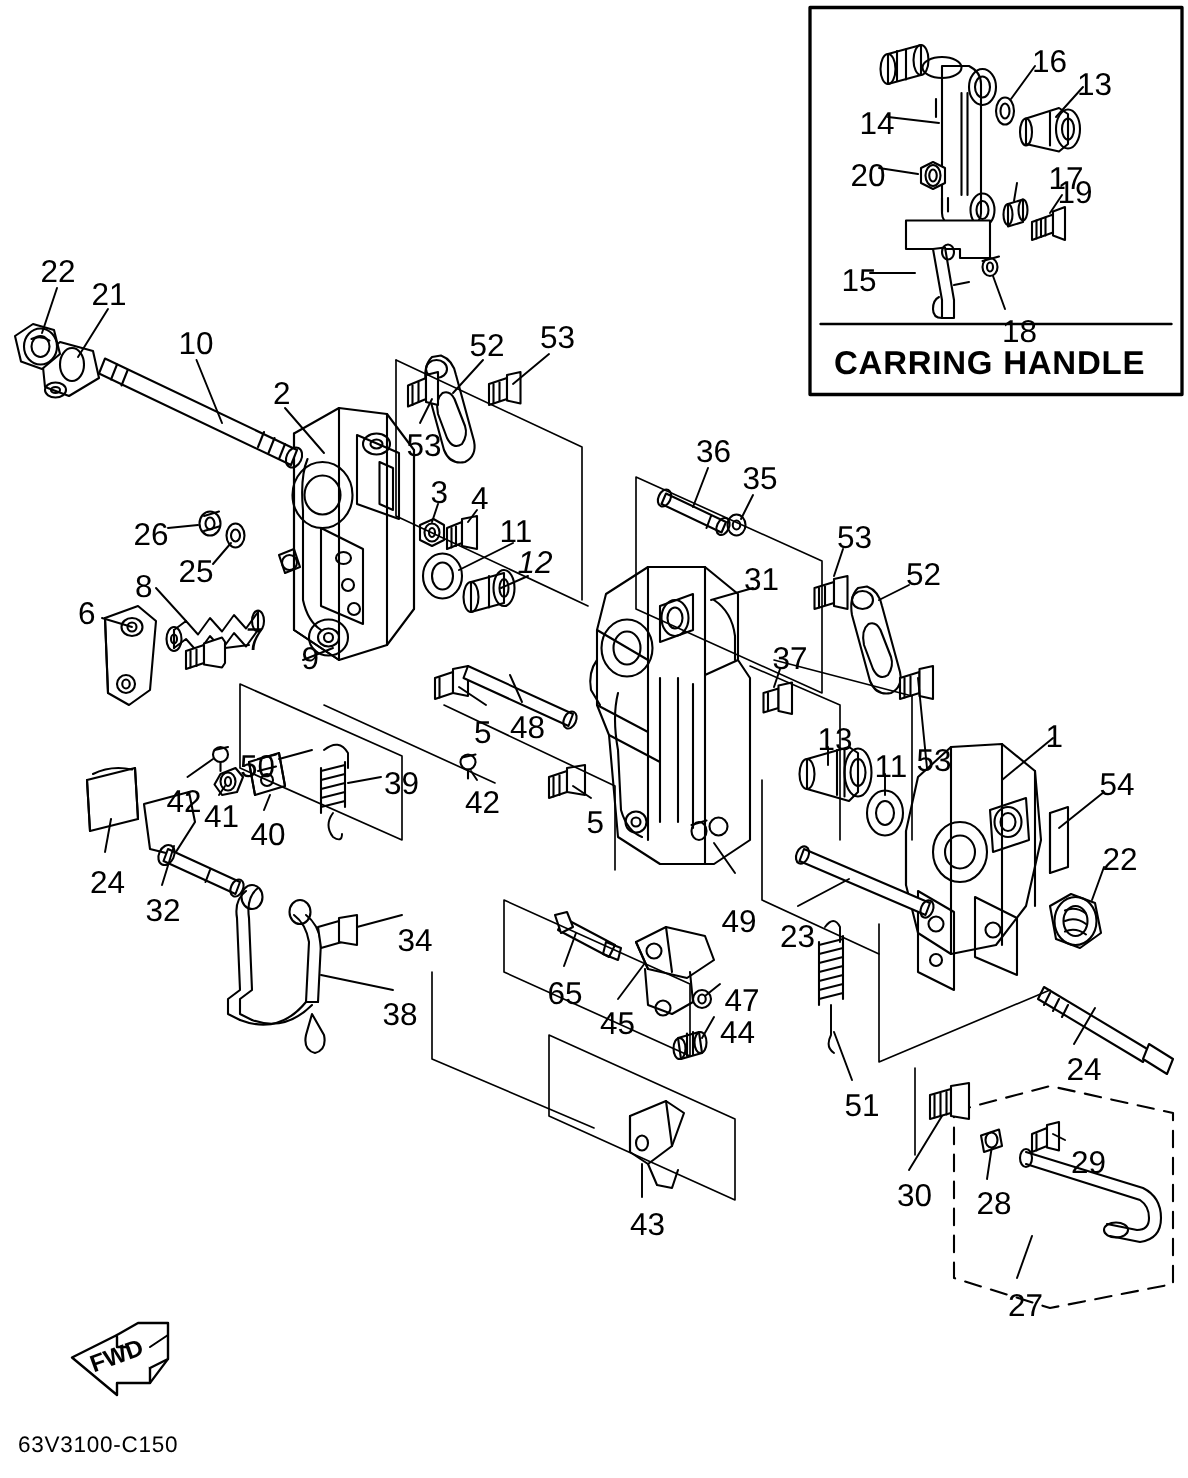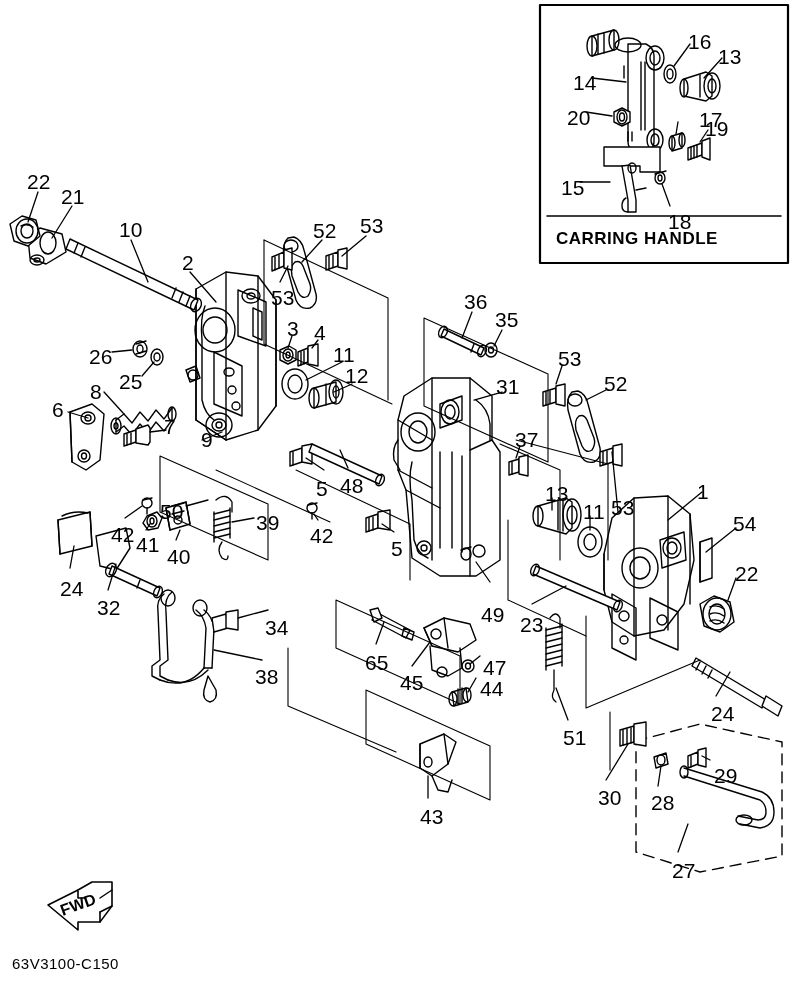--- a/index.html
+++ b/index.html
@@ -19,21 +19,21 @@
     font-weight:400;
     line-height:1;
     color:#000;
     white-space:nowrap;
     letter-spacing:0px;
   }
   .inset-title{
     position:absolute;
     font-family:"Liberation Sans","DejaVu Sans",sans-serif;
     font-weight:bold;
-    font-size:17px;
+    font-size:22px;
     letter-spacing:0.5px;
     color:#000;
     white-space:nowrap;
   }
   .sheet-code{
     position:absolute;
     font-family:"Liberation Sans","DejaVu Sans",sans-serif;
     font-size:15px;
     letter-spacing:0.5px;
     color:#000;
@@ -635,21 +635,21 @@
       <div class="callout" style="left: 313px; top: 220px;">52</div>
       <div class="callout" style="left: 360px; top: 215px;">53</div>
       <div class="callout" style="left: 271px; top: 287px;">53</div>
       <div class="callout" style="left: 464px; top: 291px;">36</div>
       <div class="callout" style="left: 495px; top: 309px;">35</div>
       <div class="callout" style="left: 89px; top: 346px;">26</div>
       <div class="callout" style="left: 119px; top: 371px;">25</div>
       <div class="callout" style="left: 287px; top: 318px;">3</div>
       <div class="callout" style="left: 314px; top: 322px;">4</div>
       <div class="callout" style="left: 333px; top: 344px;">11</div>
-      <div class="callout" style="left: 345px; top: 365px;">12</div>
+      <div class="callout" style="left: 345px; top: 365px; font-style: italic;">12</div>
       <div class="callout" style="left: 496px; top: 376px;">31</div>
       <div class="callout" style="left: 558px; top: 348px;">53</div>
       <div class="callout" style="left: 604px; top: 373px;">52</div>
       <div class="callout" style="left: 90px; top: 381px;">8</div>
       <div class="callout" style="left: 52px; top: 399px;">6</div>
       <div class="callout" style="left: 164px; top: 416px;">7</div>
       <div class="callout" style="left: 201px; top: 429px;">9</div>
       <div class="callout" style="left: 515px; top: 429px;">37</div>
       <div class="callout" style="left: 545px; top: 483px;">13</div>
       <div class="callout" style="left: 583px; top: 501px;">11</div>

